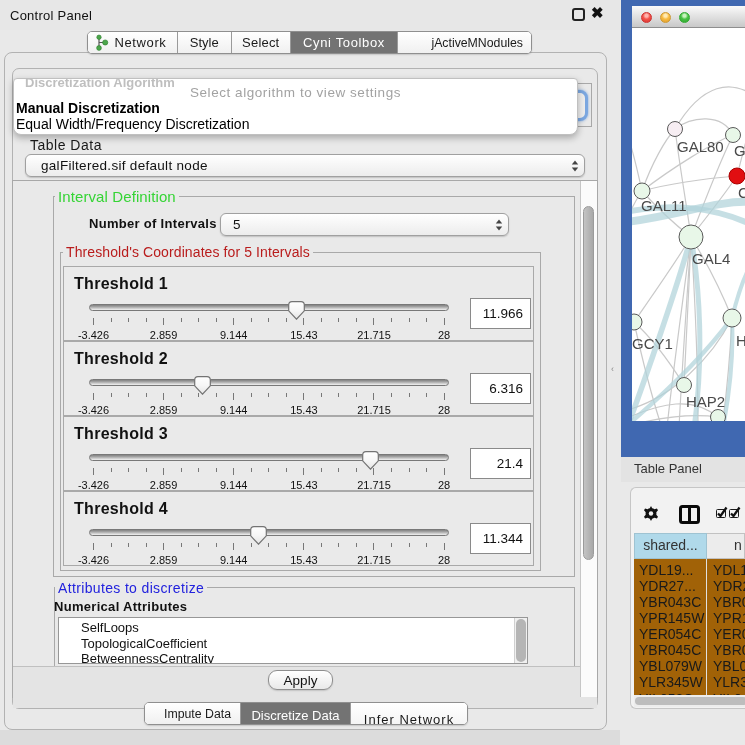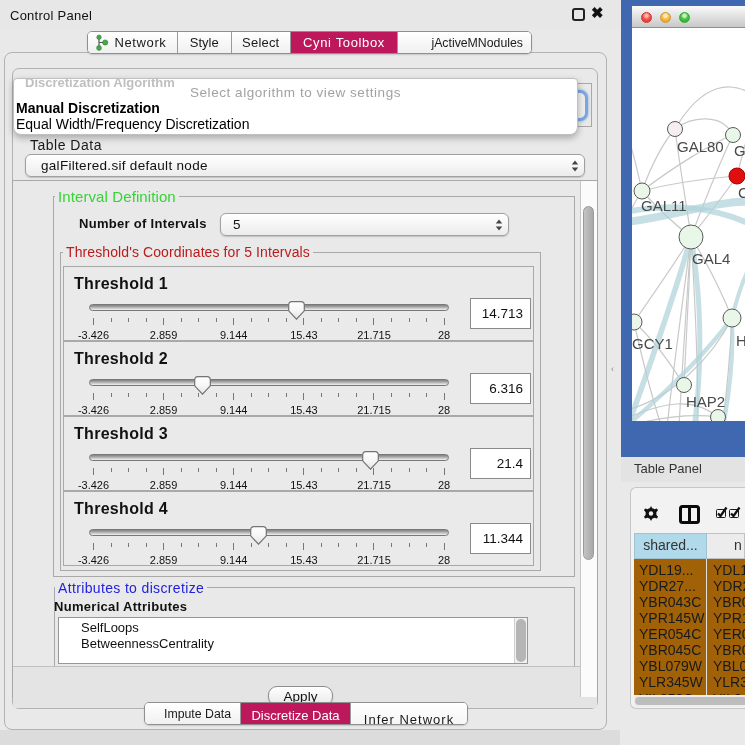--- a/index.html
+++ b/index.html
@@ -8,21 +8,21 @@
 .abs{position:absolute}
 
 .titlebar{left:0;top:0;width:620px;height:30px;background:#e7e7e7}
 .titletext{left:10px;top:8px;font-size:13px;letter-spacing:0.25px;color:#111}
 .floatico{left:572px;top:8px;width:13px;height:13px;border:2px solid #222;border-radius:3px}
 .closex{left:591px;top:4px;font-size:15px;font-weight:bold;color:#111}
 
 .seg{display:flex;border:1px solid #8f8f8f;border-radius:5px;overflow:hidden;background:#fff;height:23px;box-shadow:0 1px 1.5px rgba(0,0,0,0.15)}
 .seg .t{display:flex;align-items:center;justify-content:center;font-size:13px;letter-spacing:1.5px;color:#1a1a1a;background:linear-gradient(#ffffff,#f0f0f0);border-right:1px solid #9a9a9a;padding:0 12px;white-space:nowrap}
 .seg .t:last-child{border-right:none}
-.seg .sel{background:#be185d;color:#fff}
+.seg .sel{background:#737373;color:#fff}
 .toptabs{left:87px;top:31px}
 .bottabs{left:144px;top:702px}
 .toptabs .t:nth-child(1){width:90px;padding:0;letter-spacing:0.6px}
 .toptabs .t:nth-child(2){width:53.5px;padding:0;letter-spacing:0}
 .toptabs .t:nth-child(3){width:59.5px;padding:0;letter-spacing:0.2px}
 .toptabs .t:nth-child(4){width:107px;padding:0;letter-spacing:0.65px}
 .toptabs .t:nth-child(5){width:133px;padding:0 8px 0 0;font-size:12.3px;letter-spacing:0;justify-content:flex-end}
 .bottabs .t{letter-spacing:0}
 .bottabs .t:nth-child(1){width:96px;padding:0 9px 0 0;font-size:12.3px;justify-content:flex-end}
 .bottabs .t:nth-child(2){width:110px;padding:12px}
@@ -45,21 +45,21 @@
 .galcombo{left:25px;top:154px;width:560px;height:23px;line-height:21px;padding-left:15px;letter-spacing:0.3px}
 
 .viewport{left:12px;top:180px;width:586px;height:518px;border:1px solid #a8a8a8;background:#e9e9e9}
 .vscroll{left:580px;top:181px;width:17px;height:516px;background:#fbfbfb;border-left:1px solid #c6c6c6}
 .vthumb{left:583px;top:206px;width:11px;height:354px;background:linear-gradient(90deg,#c4c4c4,#a8a8a8);border:1px solid #9b9b9b;border-radius:7px}
 
 .group{border:1px solid #a9a9a9}
 .gtitle{position:absolute;background:#e9e9e9;padding:0 3px;font-size:14px}
 .intervalgroup{left:53px;top:196px;width:522px;height:381px}
 .intervaltitle{left:55px;top:188px;color:#35d435;font-size:15px;letter-spacing:0.1px}
-.noi{left:79px;top:216px;font-size:13px;font-weight:bold;letter-spacing:0.3px;color:#111}
+.noi{left:89px;top:216px;font-size:13px;font-weight:bold;letter-spacing:0.3px;color:#111}
 .noicombo{left:220px;top:213px;width:289px;height:23px;line-height:21px;padding-left:12px}
 .threshgroup{left:60px;top:252px;width:481px;height:319px}
 .threshtitle{left:63px;top:244px;color:#b91c1c;letter-spacing:0.1px}
 
 .tbox{left:63px;width:471px;height:75px;border:1px solid #a9a9a9;background:#eaeaea}
 .tbox .tt{position:absolute;left:10px;top:8px;font-size:16px;font-weight:bold;letter-spacing:0.3px;color:#111}
 .tbox .track{position:absolute;left:25px;top:37px;width:360px;height:7px;background:linear-gradient(#818181,#a9a9a9 40%,#dedede 82%,#f0f0f0);border:1px solid #787878;border-radius:3.5px}
 .tbox .ticksmin{position:absolute;left:29px;top:51px;width:353px;height:4px;background:repeating-linear-gradient(90deg,#777 0 1px,transparent 1px 17.53px)}
 .tbox .ticksmaj{position:absolute;left:29px;top:51px;width:353px;height:7px;background:repeating-linear-gradient(90deg,#777 0 1px,transparent 1px 70.12px)}
 .tbox .lab{position:absolute;top:62px;font-size:11px;color:#111;transform:translateX(-50%)}
@@ -68,21 +68,21 @@
 
 .attrgroup{left:54px;top:587px;width:521px;height:111px}
 .attrtitle{left:55px;top:580px;color:#2222dd;letter-spacing:0.35px}
 .numattr{left:54px;top:599px;font-size:13px;font-weight:bold;letter-spacing:0.3px;color:#111}
 .listbox{left:58px;top:617px;width:470px;height:47px;background:#fff;border:1px solid #979797;overflow:hidden;padding-top:2px}
 .listbox .li{font-size:13px;color:#111;padding-left:22px;height:15.6px;line-height:15.6px}
 .listscroll{left:514px;top:618px;width:13px;height:45px;background:#f0f0f0;border-left:1px solid #d0d0d0}
 .listthumb{left:515.5px;top:619px;width:10px;height:43px;background:#b5b5b5;border-radius:5px}
 
 .botstrip{left:13px;top:666px;width:584px;height:42px;background:#e4e4e4;border-top:1px solid #c0c0c0}
-.applybtn{left:268px;top:686px;width:65px;height:20px;border:1px solid #8e8e8e;border-radius:9px;background:linear-gradient(#ffffff,#e9e9e9);font-size:13.5px;color:#111;text-align:center;line-height:19px;box-shadow:0 1px 1.5px rgba(0,0,0,0.15)}
+.applybtn{left:268px;top:670px;width:65px;height:20px;border:1px solid #8e8e8e;border-radius:9px;background:linear-gradient(#ffffff,#e9e9e9);font-size:13.5px;color:#111;text-align:center;line-height:19px;box-shadow:0 1px 1.5px rgba(0,0,0,0.15)}
 .belowpanel{left:0;top:730px;width:620px;height:15px;background:#dcdcdc}
 
 .netwin{left:621px;top:0;width:124px;height:457px;background:#4068b1}
 .nettitle{left:632px;top:6px;width:113px;height:22px;background:linear-gradient(#fafafa,#c8c8c8);border-bottom:1px solid #8e8e8e}
 .tl{position:absolute;top:11.5px;width:11px;height:11px;border-radius:50%}
 .tl.red{left:641px;background:radial-gradient(circle at 50% 30%,#ffb3ad 0 18%,#f3524a 45%,#d8322c 100%);border:1px solid #c33}
 .tl.yel{left:660px;background:radial-gradient(circle at 50% 30%,#ffeab3 0 18%,#f8bb41 45%,#dd9a2b 100%);border:1px solid #c93}
 .tl.grn{left:679px;background:radial-gradient(circle at 50% 30%,#c7f3bd 0 18%,#48c244 45%,#2ba32c 100%);border:1px solid #3a3}
 .canvas{left:632px;top:28px;width:113px;height:393px;background:#fff;overflow:hidden}
 
@@ -163,21 +163,21 @@
     <svg class="thumb" style="left:223.5px" width="17" height="19" viewBox="0 0 17 19">
       <path d="M0.7 4 Q0.7 0.7 4 0.7 L13 0.7 Q16.3 0.7 16.3 4 L16.3 9.8 L8.5 18.2 L0.7 9.8 Z" fill="url(#g0)" stroke="#737373" stroke-width="1.2"></path>
       <defs>
         <linearGradient id="g0" x1="0" y1="0" x2="0" y2="1">
           <stop offset="0" stop-color="#ffffff"></stop>
           <stop offset="0.5" stop-color="#f6f6f6"></stop>
           <stop offset="1" stop-color="#e4e4e4"></stop>
         </linearGradient>
       </defs>
     </svg>
-    <div class="val">14.713</div>
+    <div class="val">11.966</div>
   </div>
 <div class="abs tbox" style="top:341px">
     <div class="tt">Threshold 2</div>
     <div class="track"></div>
     <div class="ticksmin"></div>
     <div class="ticksmaj"></div>
     <span class="lab" style="left:29.5px">-3.426</span>
     <span class="lab" style="left:99.6px">2.859</span>
     <span class="lab" style="left:169.7px">9.144</span>
     <span class="lab" style="left:239.9px">15.43</span>
@@ -240,20 +240,21 @@
       </defs>
     </svg>
     <div class="val">11.344</div>
   </div>
 
 <div class="abs group attrgroup"></div>
 <div class="abs gtitle attrtitle">Attributes to discretize</div>
 <div class="abs numattr">Numerical Attributes</div>
 <div class="abs listbox">
  <div class="li">SelfLoops</div>
+ <div class="li">TopologicalCoefficient</div>
  <div class="li">BetweennessCentrality</div>
 </div>
 <div class="abs listscroll"></div>
 <div class="abs listthumb"></div>
 
 <div class="abs botstrip"></div>
 <div class="abs applybtn">Apply</div>
 
 <div class="abs vscroll"></div>
 <div class="abs vthumb"></div>

